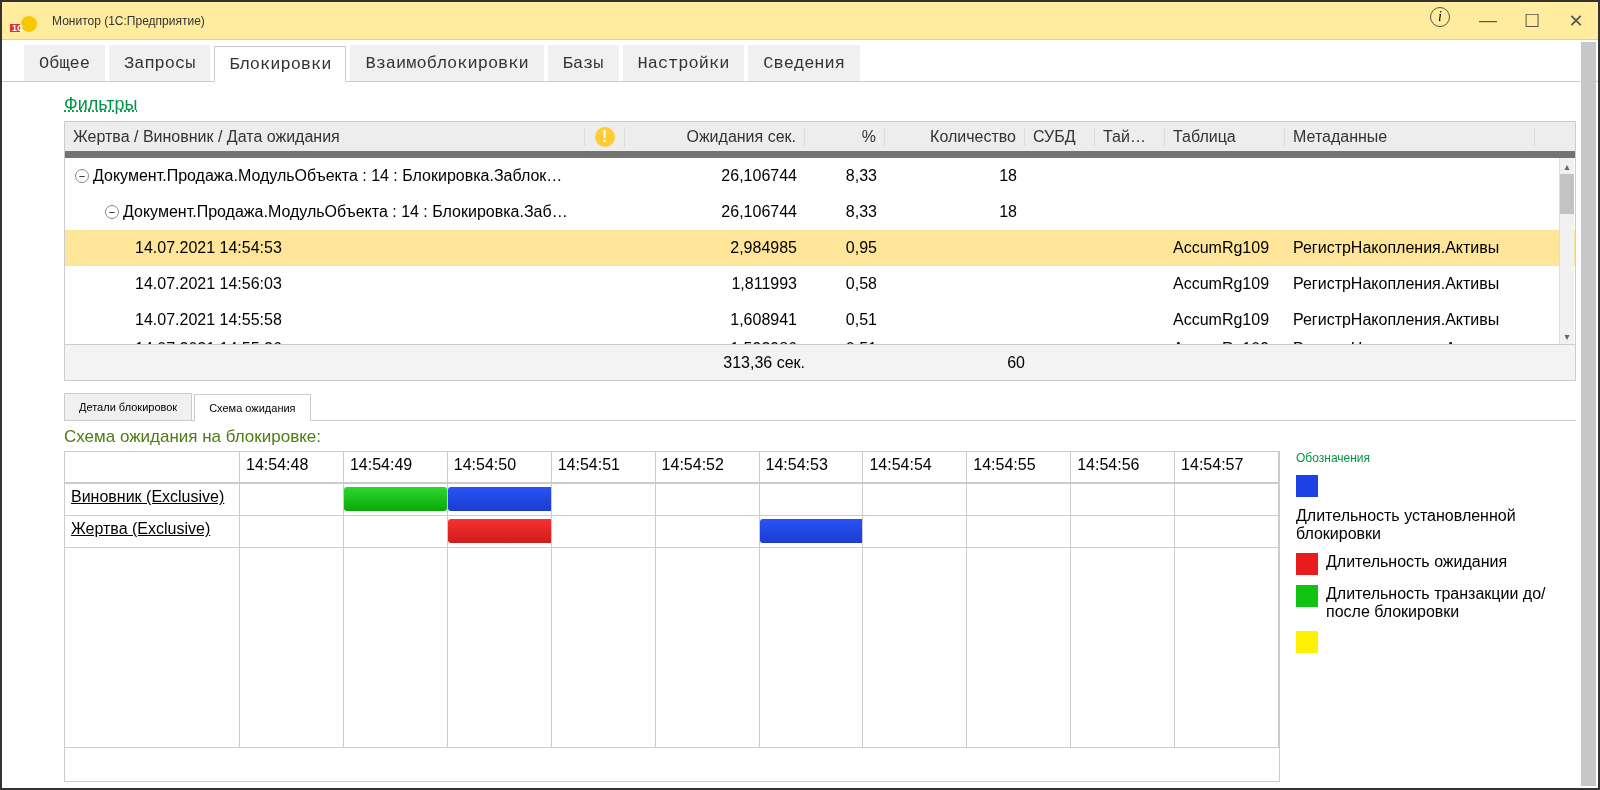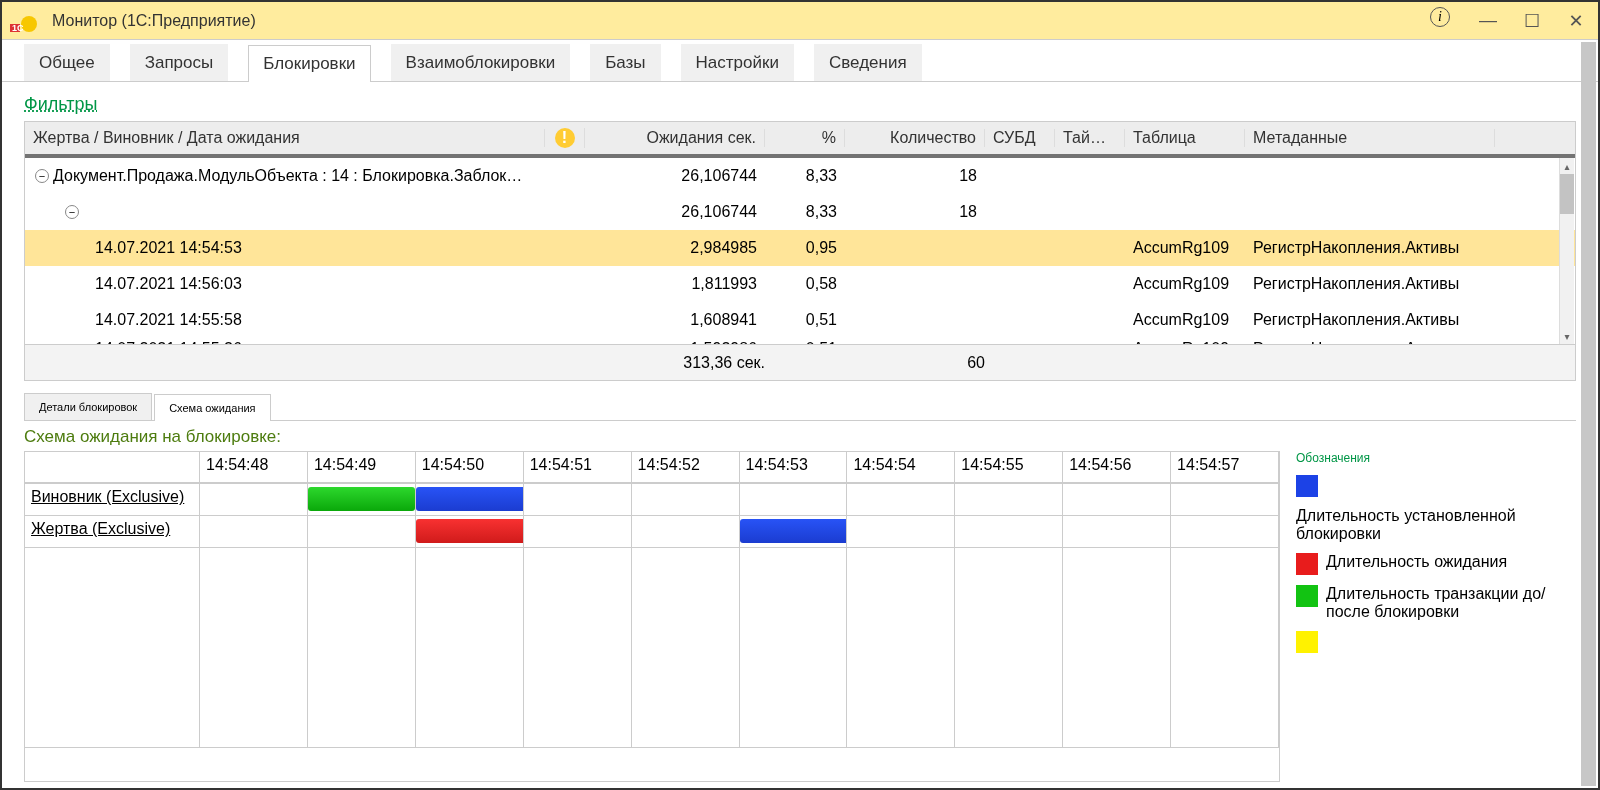--- a/index.html
+++ b/index.html
@@ -1,35 +1,35 @@
 <!DOCTYPE html>
 <html><head>
 <meta charset="utf-8">
 <style>
 * { box-sizing: border-box; margin: 0; padding: 0; font-family: Arial, sans-serif; }
 body { background: #fff; width: 1600px; height: 790px; overflow: hidden; border: 2px solid #333; }
 
 .titlebar { background: #ffec9e; height: 38px; display: flex; align-items: center; padding: 0 8px; border-bottom: 1px solid #ccc; }
 .titlebar .logo { width: 32px; height: 24px; margin-right: 10px; display:flex; align-items:center; justify-content:center;}
 .titlebar .logo svg { display:block; }
-.titlebar .title { font-size: 16px; color: #333; flex: 1; }
+.titlebar .title { font-size: 12px; color: #333; flex: 1; }
 .titlebar .winbtns { display: flex; gap: 16px; }
 .titlebar .winbtn { width: 28px; height: 28px; display: flex; align-items: center; justify-content: center; font-size: 18px; color: #555; }
 .titlebar .info-icon { width:20px; height:20px; border:1px solid #555; border-radius:50%; display:flex; align-items:center; justify-content:center; font-style:italic; font-family:serif; font-size:14px; margin-right:8px; }
 
 .tabbar { height: 38px; display: flex; align-items: flex-end; border-bottom: 1px solid #ccc; padding-left: 22px; background: #fff; margin-top:4px;}
-.tab { padding: 8px 14px; font-size: 17px; color: #333; border: 1px solid transparent; border-bottom: none; background: #f0f0f0; margin-right: 20px; cursor: default; }
+.tab { padding: 8px 14px; font-size: 17px; color: #333; border: 1px solid transparent; border-bottom: none; background: #f0f0f0; margin-right: 4px; cursor: default; font-family: Liberation Mono, monospace; }
 .tab.active { background: #fff; border-color: #ccc; position: relative; bottom: -1px; }
 
-.content { padding: 6px 22px; display:flex; flex-direction:column; height: calc(790px - 38px - 42px - 4px); overflow:hidden;}
+.content { padding: 6px 22px; display:flex; flex-direction:column; height: calc(790px - 38px - 42px - 4px); overflow:hidden;margin-left:40px;}
 .filters-link { color: #009646; font-size: 18px; text-decoration: underline dotted; margin: 6px 0; display:inline-block;}
 
 .table-container { border: 1px solid #ccc; position: relative; }
 .table-header, .table-row, .table-footer { display: grid; grid-template-columns: 520px 40px 180px 80px 140px 70px 70px 120px 250px 1fr; align-items: center; height: 36px; font-size: 16px; }
-.table-header { background: #ededed; border-bottom: 4px solid #737373; color:#333;}
+.table-header { background: #ededed; border-bottom: 7px solid #737373; color:#333;}
 .table-header > div { padding: 0 8px; border-right: 1px solid #ddd; white-space: nowrap; overflow: hidden; text-overflow: ellipsis; }
 .table-header .warn { display:flex; justify-content:center;}
 .warn-circle { width:20px; height:20px; border-radius:50%; background:#ffcc33; color:#fff; display:flex; align-items:center; justify-content:center; font-weight:bold;}
 .table-body { max-height: 186px; overflow: hidden; position:relative;}
 .table-row > div { padding: 0 8px; white-space: nowrap; overflow:hidden; text-overflow: ellipsis;}
 .table-row.selected { background: #ffe599; }
 .tree-toggle { display:inline-block; width:14px; height:14px; border:1px solid #888; border-radius:50%; text-align:center; line-height:12px; font-size:11px; margin-right:4px;}
 .num { text-align: right; }
 .table-row .c0 { display:flex; align-items:center;}
 .table-footer { background:#f3f3f3; border-top:1px solid #ccc;}
@@ -124,20 +124,21 @@
           <div class="num">18</div>
           <div></div>
           <div></div>
           <div></div>
           <div></div>
           <div></div>
         </div>
         <div class="table-row">
           <div class="c0" style="padding-left: 40px;">
             <span class="tree-toggle">−</span>
+            <span>Документ.Продажа.МодульОбъекта : 14 : Блокировка.Заб…</span>
           </div>
           <div></div>
           <div class="num">26,106744</div>
           <div class="num">8,33</div>
           <div class="num">18</div>
           <div></div>
           <div></div>
           <div></div>
           <div></div>
           <div></div>

